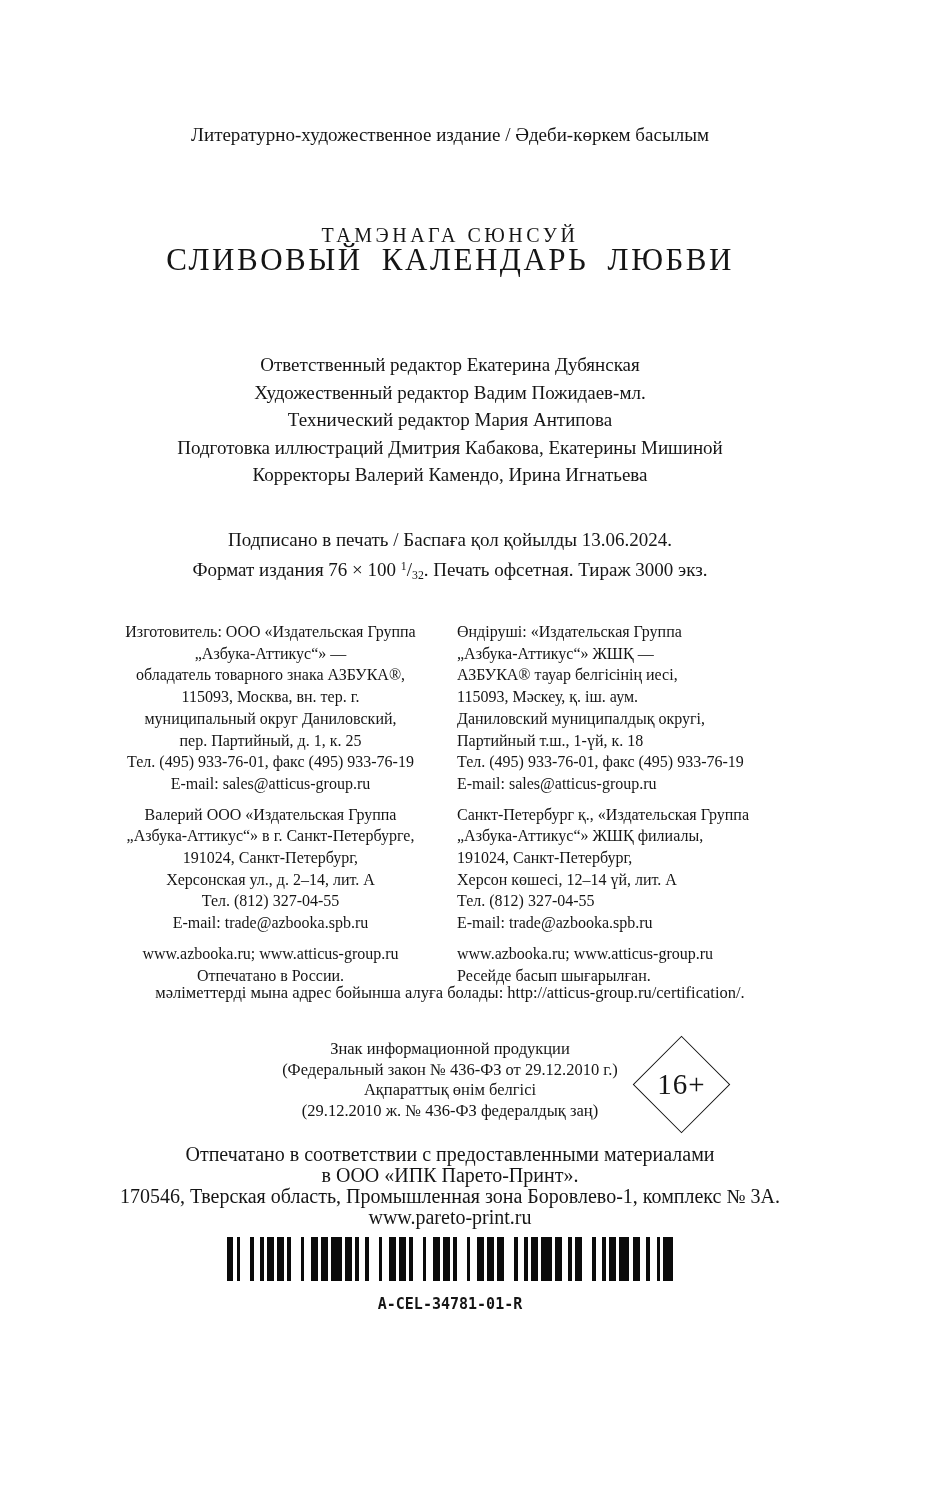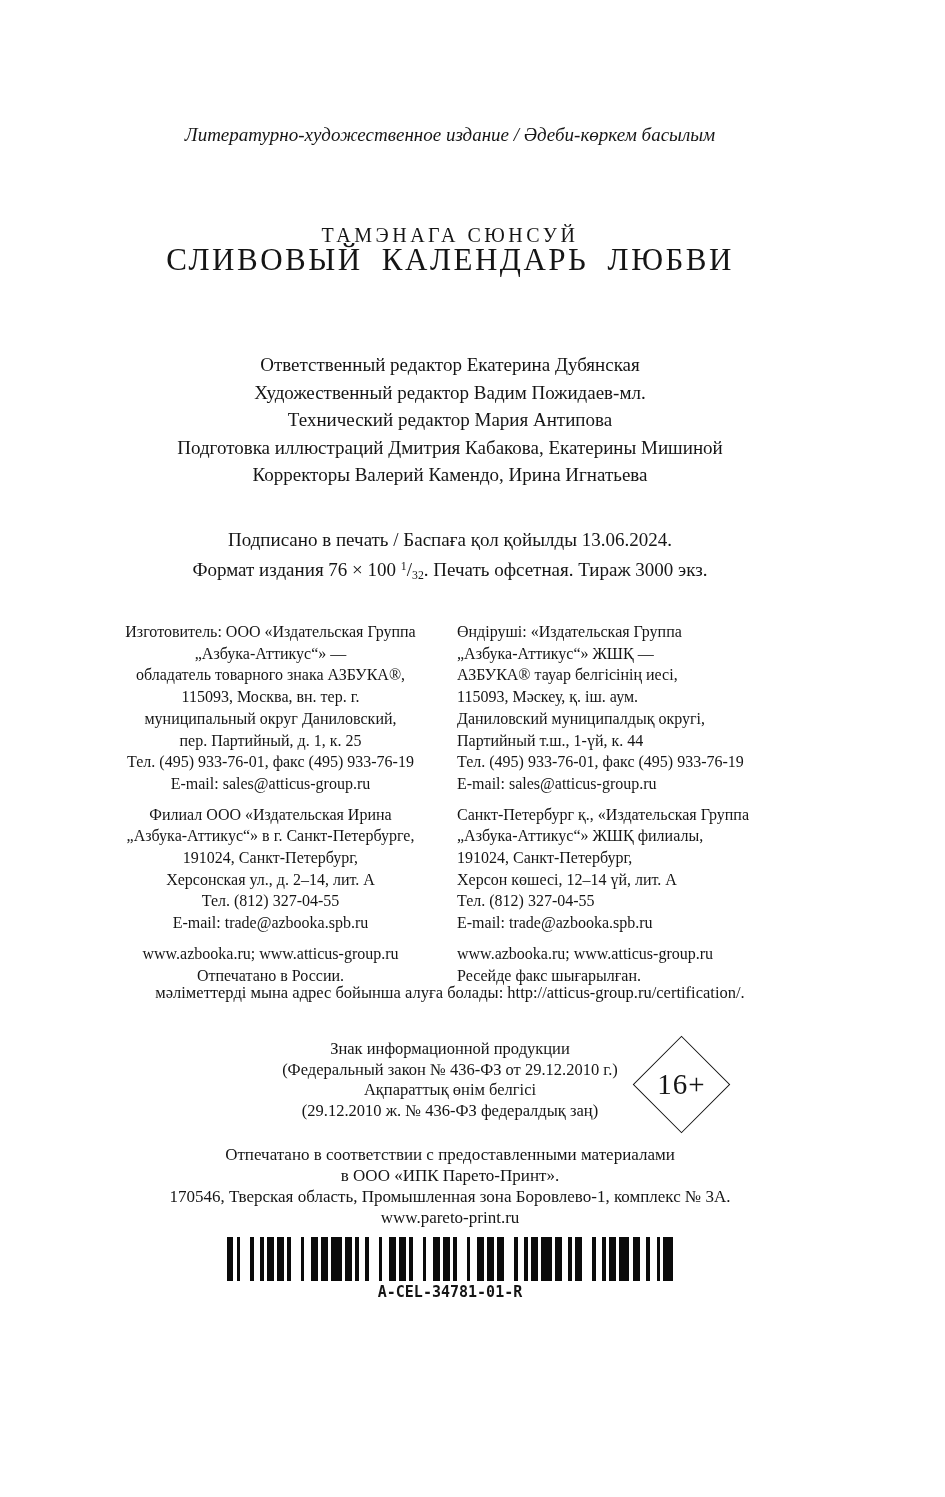--- a/index.html
+++ b/index.html
@@ -6,21 +6,21 @@
   .page {
     position:relative;
     width:945px; height:1497px;
     background:#ffffff;
     color:#151515;
     font-family:"Liberation Serif","DejaVu Serif",serif;
     overflow:hidden;
   }
   .band { position:absolute; left:100px; width:700px; text-align:center; }
 
-  .edition-line { top:124px; font-size:19px;font-style:italic; }
+  .edition-line { top:124px; font-size:19px; }
   .author-line  { top:224px; font-size:20px; letter-spacing:3.5px; }
   .title-line   { top:242px; font-size:31px; letter-spacing:2.5px; word-spacing:9px; }
 
   .credits   { top:351px; font-size:19px; line-height:27.6px; }
   .print-info{ top:526px; font-size:19px; line-height:27.4px; }
   .sup { font-size:0.62em; vertical-align:0.5em; }
   .sub { font-size:0.62em; vertical-align:-0.25em; }
 
   .columns {
     position:absolute; left:108px; top:621px; width:684px;
@@ -40,30 +40,30 @@
     transform:rotate(45deg);
     background:#fff;
   }
   .diamond-inner {
     position:absolute; inset:0;
     display:flex; align-items:center; justify-content:center;
     transform:rotate(-45deg);
     font-size:29px; letter-spacing:1px;
   }
 
-  .printing { top:1144px; font-size:17px; line-height:21px; }
+  .printing { top:1144px; font-size:20px; line-height:21px; }
 
   .barcode-wrap { top:1237px; }
   .bars {
     display:flex; width:447px; height:44px; margin:0 auto;
   }
   .bars span { height:100%; }
   .bars .b { background:#0b0b0b; }
   .barcode-label {
-    margin-top:2px;
+    margin-top:14px;
     font-family:"DejaVu Sans Mono","Liberation Mono",monospace;
     font-weight:bold; font-size:15px; letter-spacing:0px;
   }
   .line { white-space:pre; }
   .col-line { white-space:pre-wrap; }
 </style>
 </head>
 <body>
 
 <div class="page">
@@ -93,54 +93,54 @@
         <div class="col-line">Изготовитель: ООО «Издательская Группа</div>
         <div class="col-line">„Азбука-Аттикус“» —</div>
         <div class="col-line">обладатель товарного знака АЗБУКА®,</div>
         <div class="col-line">115093, Москва, вн. тер. г.</div>
         <div class="col-line">муниципальный округ Даниловский,</div>
         <div class="col-line">пер. Партийный, д. 1, к. 25</div>
         <div class="col-line">Тел. (495) 933-76-01, факс (495) 933-76-19</div>
         <div class="col-line">E-mail: sales@atticus-group.ru</div>
       </div>
       <div class="pub-block">
-        <div class="col-line">Филиал ООО «Издательская Ирина</div>
+        <div class="col-line">Валерий ООО «Издательская Группа</div>
         <div class="col-line">„Азбука-Аттикус“» в г. Санкт-Петербурге,</div>
         <div class="col-line">191024, Санкт-Петербург,</div>
         <div class="col-line">Херсонская ул., д. 2–14, лит. А</div>
         <div class="col-line">Тел. (812) 327-04-55</div>
         <div class="col-line">E-mail: trade@azbooka.spb.ru</div>
       </div>
       <div class="pub-block">
         <div class="col-line">www.azbooka.ru; www.atticus-group.ru</div>
         <div class="col-line">Отпечатано в России.</div>
       </div>
     </div>
     <div class="col-right">
       <div class="pub-block">
         <div class="col-line">Өндіруші: «Издательская Группа</div>
         <div class="col-line">„Азбука-Аттикус“» ЖШҚ —</div>
         <div class="col-line">АЗБУКА® тауар белгісінің иесі,</div>
         <div class="col-line">115093, Мәскеу, қ. іш. аум.</div>
         <div class="col-line">Даниловский муниципалдық округі,</div>
-        <div class="col-line">Партийный т.ш., 1-үй, к. 44</div>
+        <div class="col-line">Партийный т.ш., 1-үй, к. 18</div>
         <div class="col-line">Тел. (495) 933-76-01, факс (495) 933-76-19</div>
         <div class="col-line">E-mail: sales@atticus-group.ru</div>
       </div>
       <div class="pub-block">
         <div class="col-line">Санкт-Петербург қ., «Издательская Группа</div>
         <div class="col-line">„Азбука-Аттикус“» ЖШҚ филиалы,</div>
         <div class="col-line">191024, Санкт-Петербург,</div>
         <div class="col-line">Херсон көшесі, 12–14 үй, лит. А</div>
         <div class="col-line">Тел. (812) 327-04-55</div>
         <div class="col-line">E-mail: trade@azbooka.spb.ru</div>
       </div>
       <div class="pub-block">
         <div class="col-line">www.azbooka.ru; www.atticus-group.ru</div>
-        <div class="col-line">Ресейде факс шығарылған.</div>
+        <div class="col-line">Ресейде басып шығарылған.</div>
       </div>
     </div>
   </div>
 
   <div class="band certification">
     <div class="line">мәліметтерді мына адрес бойынша алуға болады: http://atticus-group.ru/certification/.</div>
   </div>
 
   <div class="band age-block">
     <div class="line">Знак информационной продукции</div>

